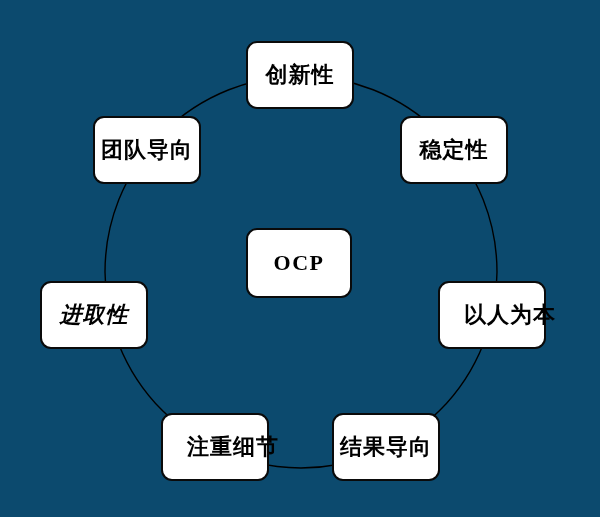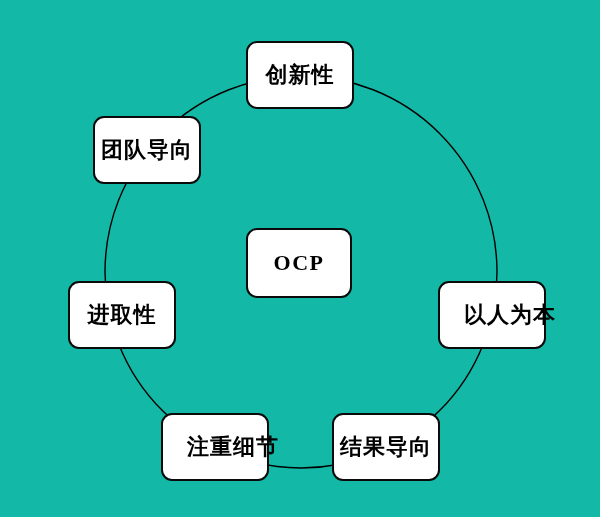--- a/index.html
+++ b/index.html
@@ -4,21 +4,21 @@
 <style>
   html, body {
     margin: 0;
     padding: 0;
     background: #ffffff;
   }
   .stage {
     position: relative;
     width: 600px;
     height: 517px;
-    background: #14b8a6;
+    background: #0c4a6e;
     overflow: hidden;
     font-family: "Liberation Serif", "DejaVu Serif", serif;
   }
   .ring-svg {
     position: absolute;
     left: 0;
     top: 0;
     width: 600px;
     height: 517px;
   }
@@ -37,37 +37,40 @@
     font-weight: bold;
     color: #000000;
     letter-spacing: 1px;
     white-space: nowrap;
   }
   .pos-top         { left: 246px; top: 41px;  }
   .pos-upper-right { left: 400px; top: 116px; }
   .pos-right       { left: 438px; top: 281px; padding-left: 36px; }
   .pos-lower-right { left: 332px; top: 413px; text-align: center; }
   .pos-lower-left  { left: 161px; top: 413px; padding-left: 36px; }
-  .pos-left        { left: 68px;  top: 281px; }
+  .pos-left        { left: 40px;  top: 281px; font-style: italic; }
   .pos-upper-left  { left: 93px;  top: 116px; }
   .pos-center      { left: 246px; top: 228px; width: 106px; height: 70px; letter-spacing: 1.5px; }
 </style>
 </head>
 <body>
 
 <div class="stage">
 
   <svg class="ring-svg" viewBox="0 0 600 517" xmlns="http://www.w3.org/2000/svg" aria-hidden="true">
     <circle cx="301" cy="272" r="196" fill="none" stroke="#000000" stroke-width="1.4"></circle>
   </svg>
 
   <div class="node pos-top">
     <span>创新性</span>
   </div>
 
+  <div class="node pos-upper-right">
+    <span>稳定性</span>
+  </div>
 
   <div class="node pos-right">
     <span>以人为本</span>
   </div>
 
   <div class="node pos-lower-right">
     <span>结果导向</span>
   </div>
 
   <div class="node pos-lower-left">

